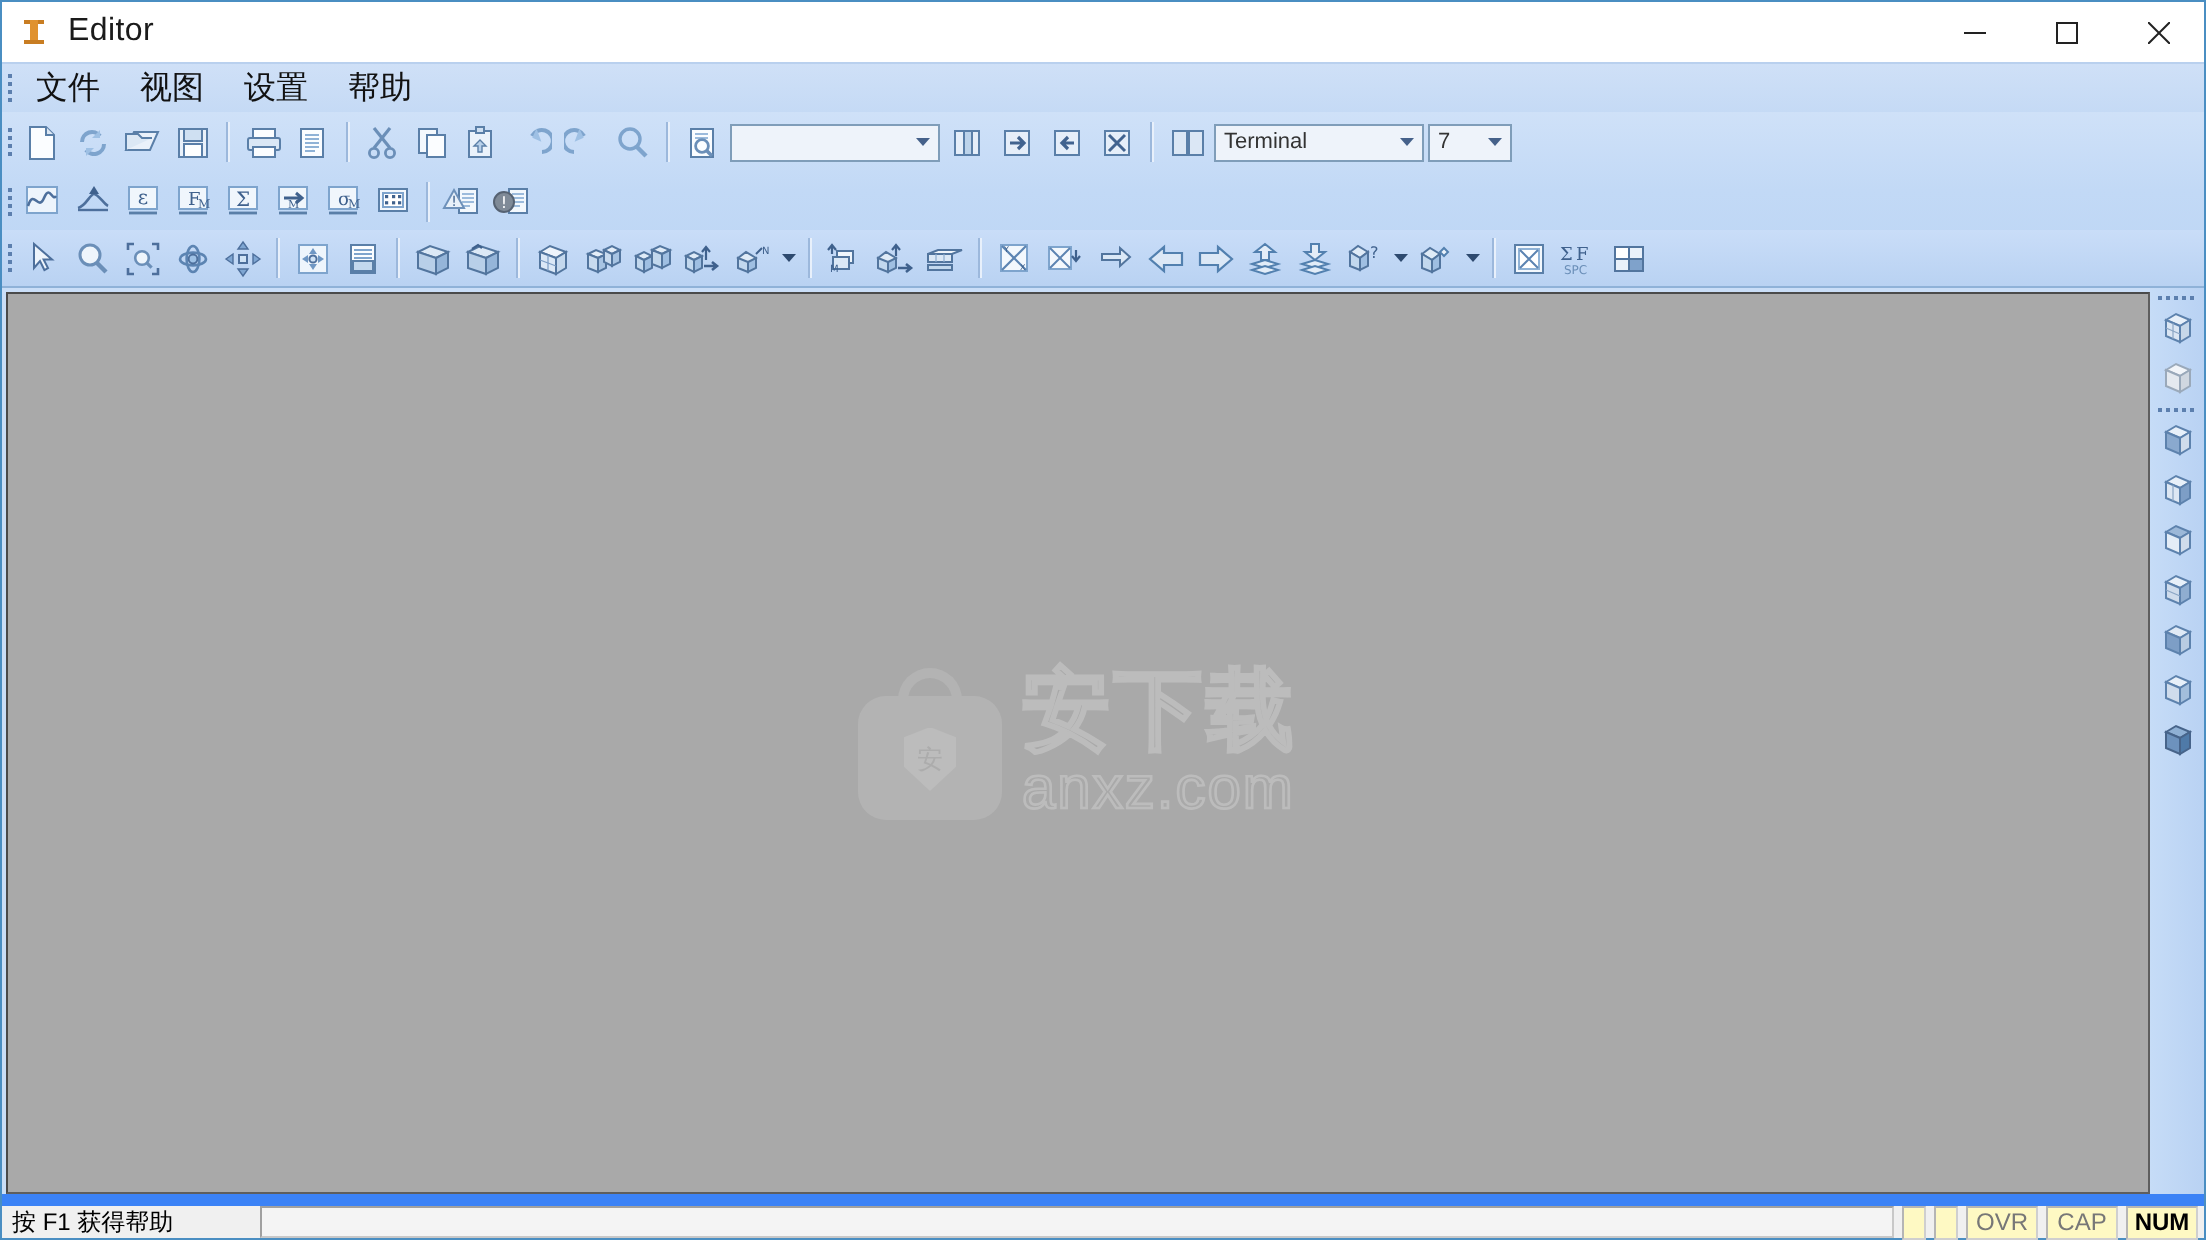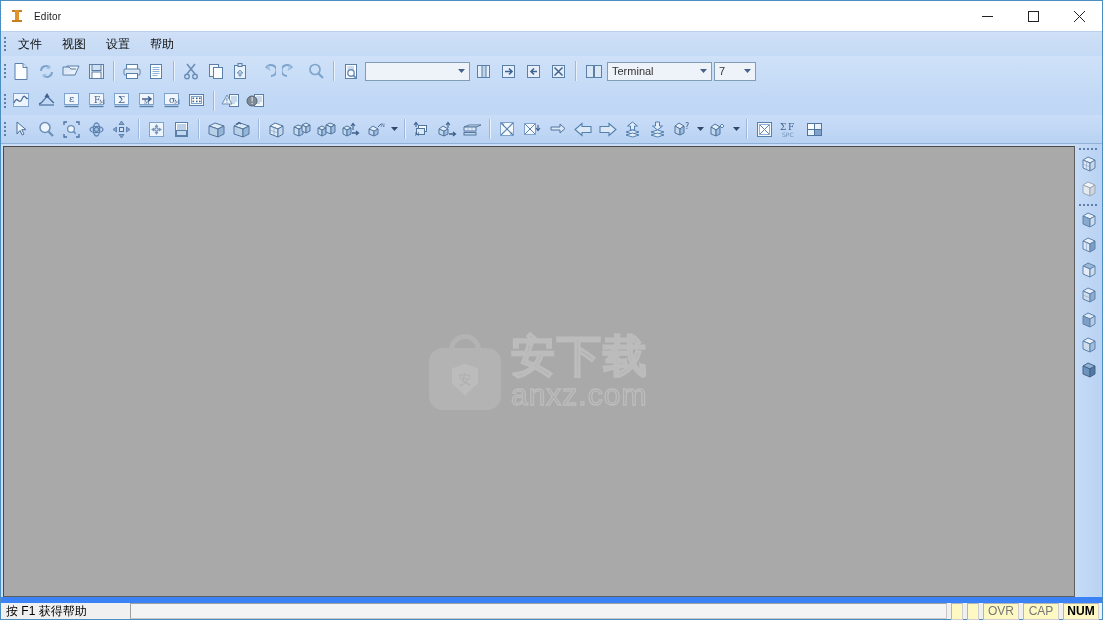--- a/index.html
+++ b/index.html
@@ -42,21 +42,21 @@
   }
   .title-icon .ibar-top {
     position: absolute; left: 2px; top: 2px;
     width: 10px; height: 2px; background: #c87d22;
   }
   .title-icon .ibar-bot {
     position: absolute; left: 2px; top: 12px;
     width: 10px; height: 2px; background: #c87d22;
   }
   .title-text {
-    font-size: 10px;
+    font-size: 16px;
     color: #1b1b1b;
     letter-spacing: .2px;
   }
   .win-buttons {
     margin-left: auto;
     display: flex;
     height: 30px;
   }
   .win-btn {
     width: 46px; height: 30px;
@@ -82,21 +82,21 @@
     display: flex; align-items: center; justify-content: center;
     flex: 0 0 auto;
   }
   .gripper i {
     display:block;
     width: 2px; height: 14px;
     background-image: repeating-linear-gradient(
       to bottom, #5c7fae 0px, #5c7fae 2px, transparent 2px, transparent 4px);
   }
   .menu-item {
-    font-size: 12px;
+    font-size: 16px;
     color: #111;
     padding: 3px 9px;
     margin-right: 2px;
     white-space: nowrap;
   }
 
   
   .toolbars {
     background: linear-gradient(to bottom, #cfe1f8 0%, #c2d9f6 45%, #bcd5f4 100%);
     flex: 0 0 auto;

